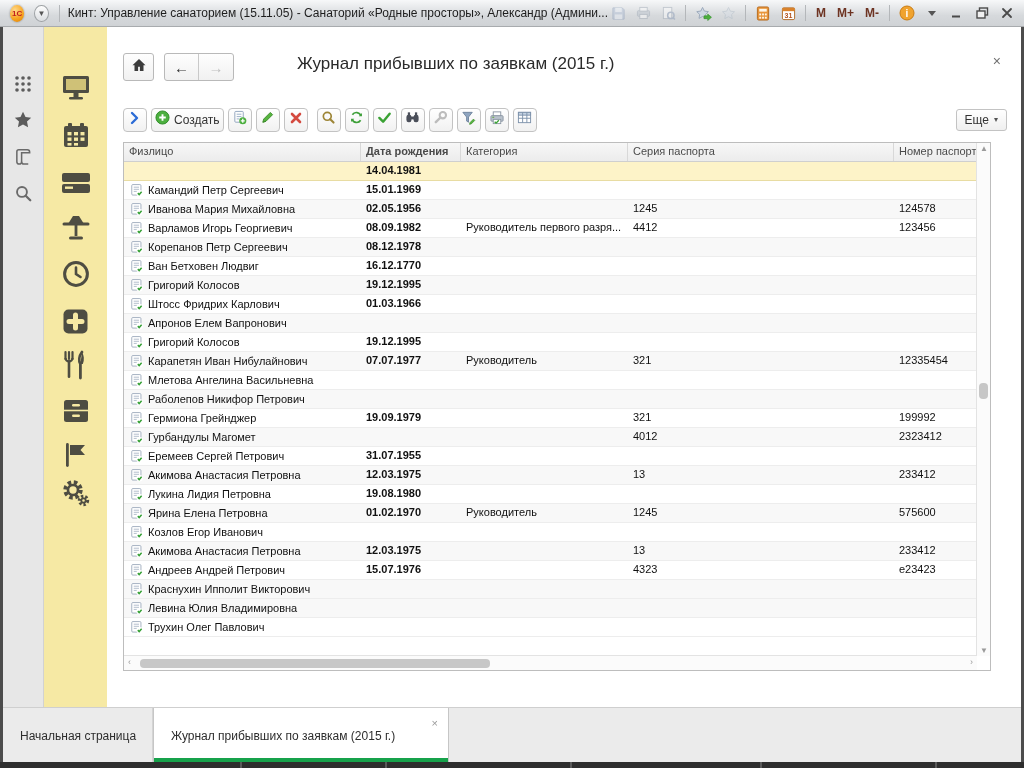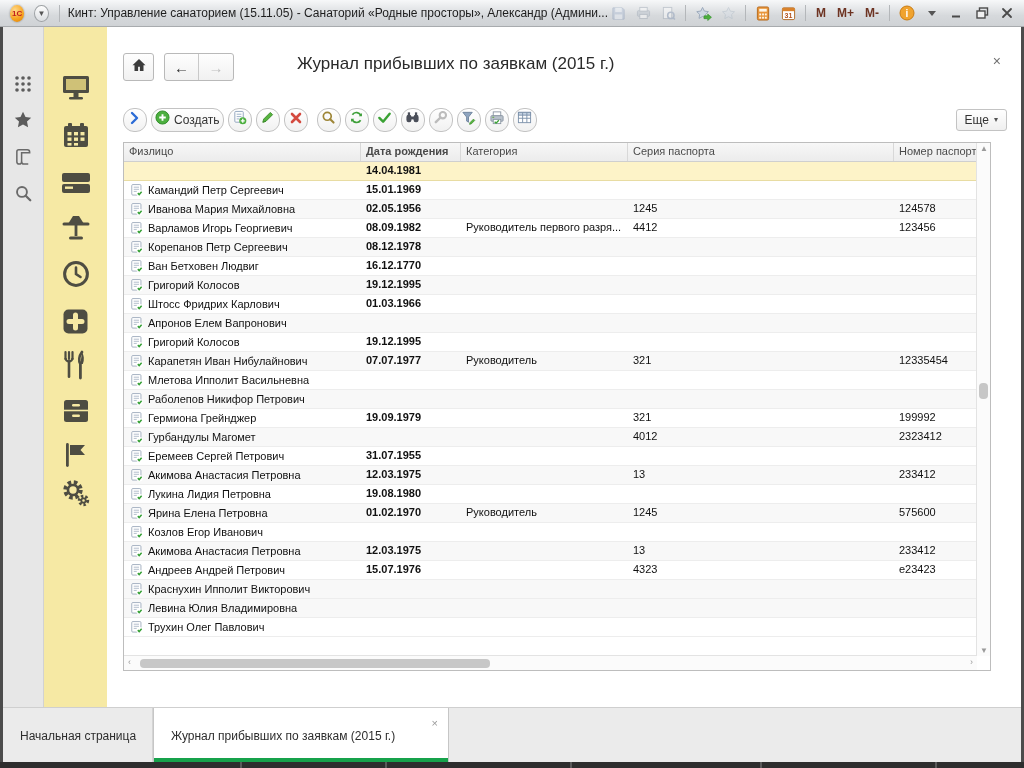--- a/index.html
+++ b/index.html
@@ -45,21 +45,21 @@
   #btn-home{left:16px;width:31px;}
   #btn-nav{left:57px;width:70px;padding:0;overflow:hidden;}
   #btn-nav .half{width:50%;height:100%;display:flex;align-items:center;justify-content:center;font-size:15px;}
   #btn-nav .half.back{border-right:1px solid #c9c9c9;color:#2f2f2f;font-weight:bold;}
   #btn-nav .half.fwd{color:#bfbfbf;font-weight:bold;}
   .page-title{position:absolute;left:190px;top:27px;font-size:17px;color:#2a2a2a;white-space:nowrap;}
   .page-close{position:absolute;right:20px;top:26px;font-size:14px;color:#707070;cursor:default;}
 
   
   .toolbar{position:absolute;left:16px;right:14px;top:80px;height:25px;display:flex;align-items:center;}
-  .tbtn{height:24px;min-width:24px;border:1px solid #c3c3c3;border-radius:11px;margin-right:4px;
+  .tbtn{height:24px;min-width:24px;border:1px solid #c3c3c3;border-radius:4px;margin-right:4px;
     background:linear-gradient(#ffffff,#f1f1f1);display:flex;align-items:center;justify-content:center;padding:0 3px;}
   .tbtn.gap{margin-left:5px;}
   .tbtn .lbl{font-size:12px;color:#333;margin-left:4px;}
   .more-btn{margin-left:auto;height:22px;border:1px solid #c3c3c3;border-radius:3px;
     background:linear-gradient(#ffffff,#efefef);display:flex;align-items:center;padding:0 8px;font-size:12px;color:#333;}
   .more-btn .car{font-size:8px;color:#555;margin-left:5px;}
 
   
   .grid{position:absolute;left:16px;top:115px;width:868px;height:529px;border:1px solid #bdbdbd;background:#fff;}
   .ghead{position:absolute;left:0;top:0;width:853px;height:19px;background:linear-gradient(#f7f7f7,#ececec);
@@ -624,21 +624,21 @@
           <div class="trow">
             <div class="c name col0">
               <span class="ricon">
                 <svg width="14" height="14" viewBox="0 0 16 16">
                   <rect x="2" y="1.8" width="10.5" height="12" rx="1.2" fill="#fff" stroke="#9aa8ba"></rect>
                   <path d="M4.3 4.8h6M4.3 7.2h6M4.3 9.6h4" stroke="#a9b6c6"></path>
                   <circle cx="11" cy="11.6" r="3.7" fill="#fff"></circle>
                   <path d="M8.9 11.6l1.6 1.6 2.8-3.1" fill="none" stroke="#35a035" stroke-width="1.7"></path>
                 </svg>
               </span>
-              <span class="ntext">Млетова Ипполит Васильневна</span>
+              <span class="ntext">Млетова Ангелина Васильневна</span>
             </div>
             <div class="c col1"></div>
             <div class="c col2"></div>
             <div class="c col3"></div>
             <div class="c col4"></div>
           </div>
           <div class="trow alt">
             <div class="c name col0">
               <span class="ricon">
                 <svg width="14" height="14" viewBox="0 0 16 16">

